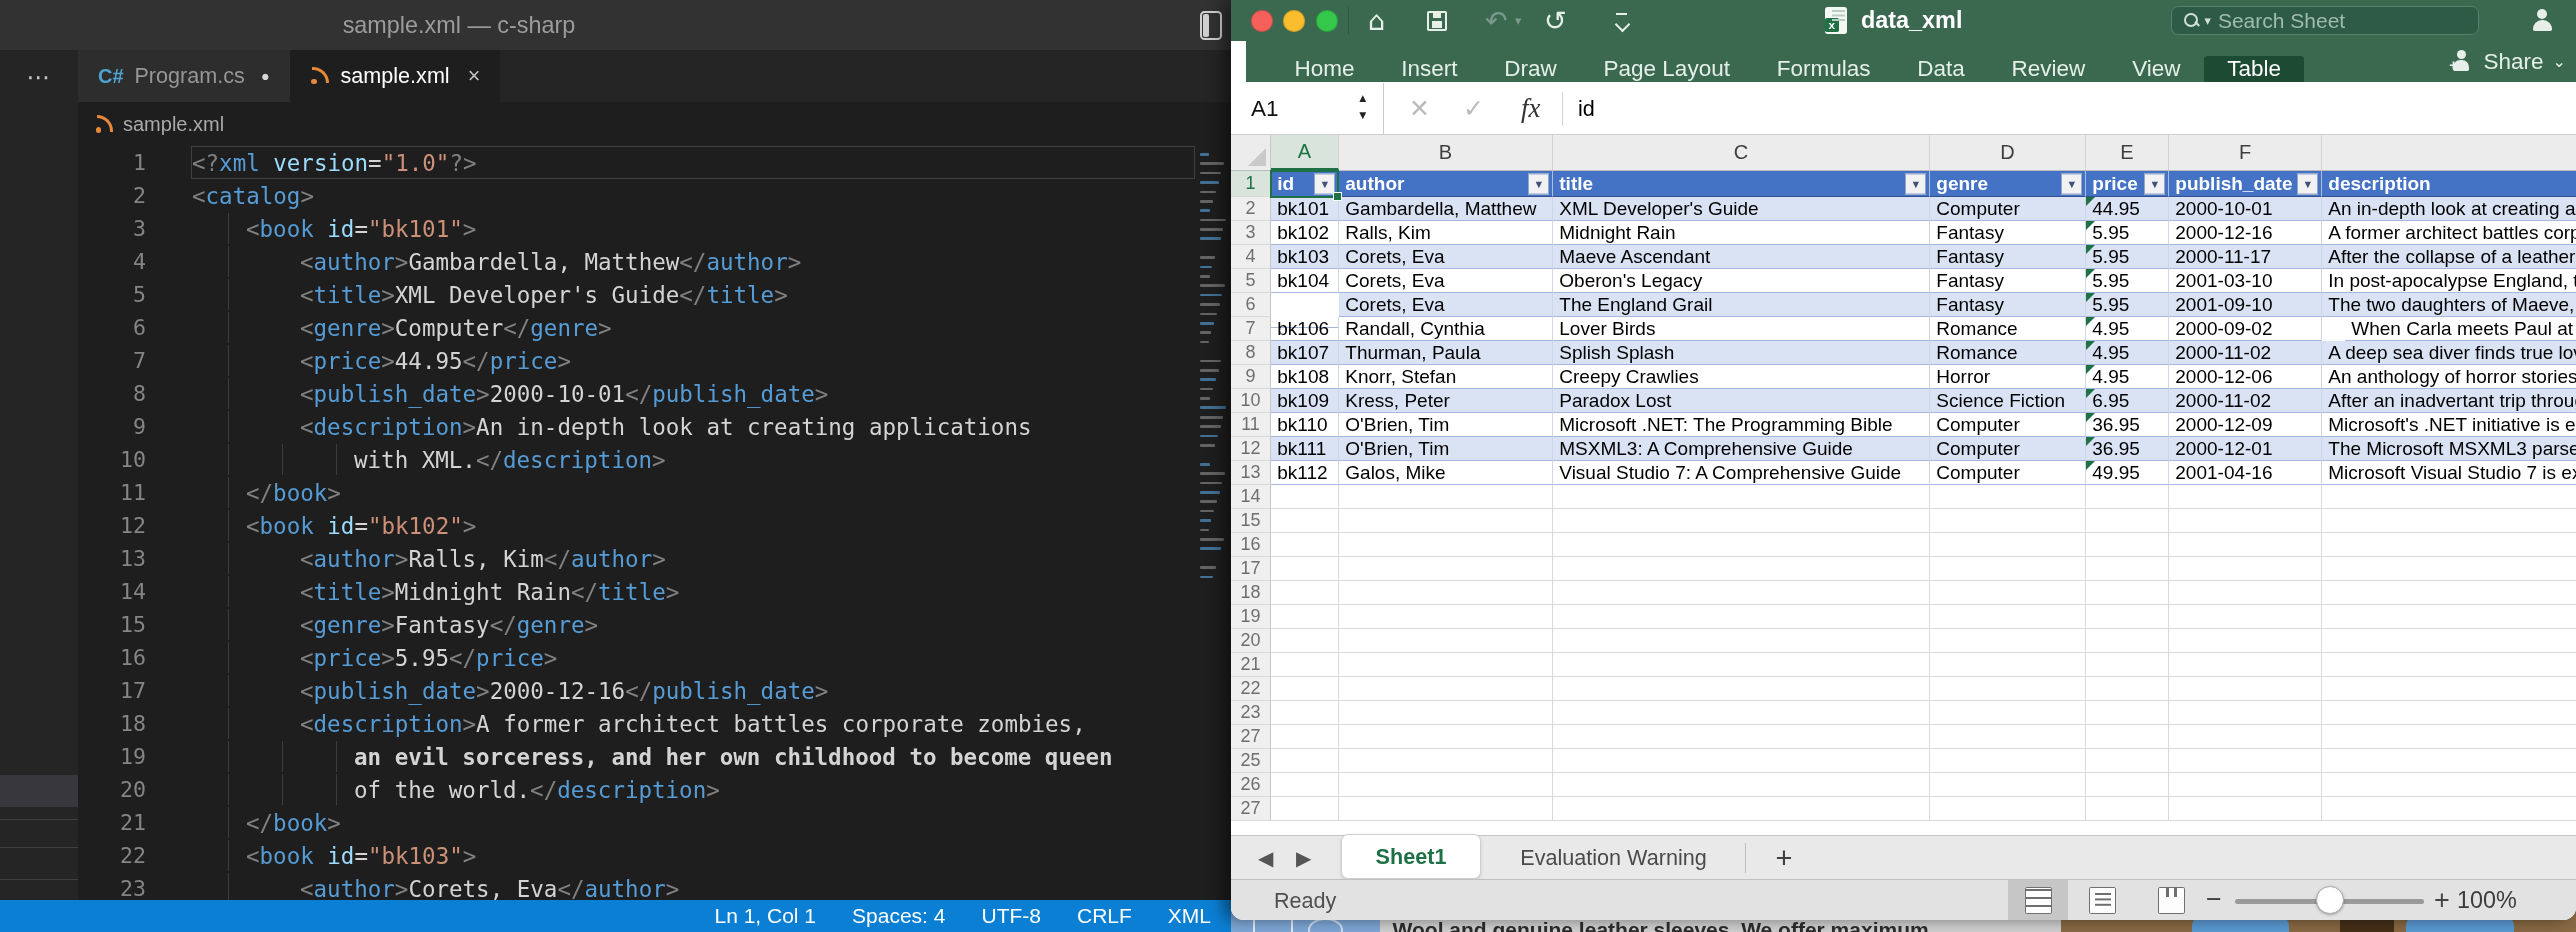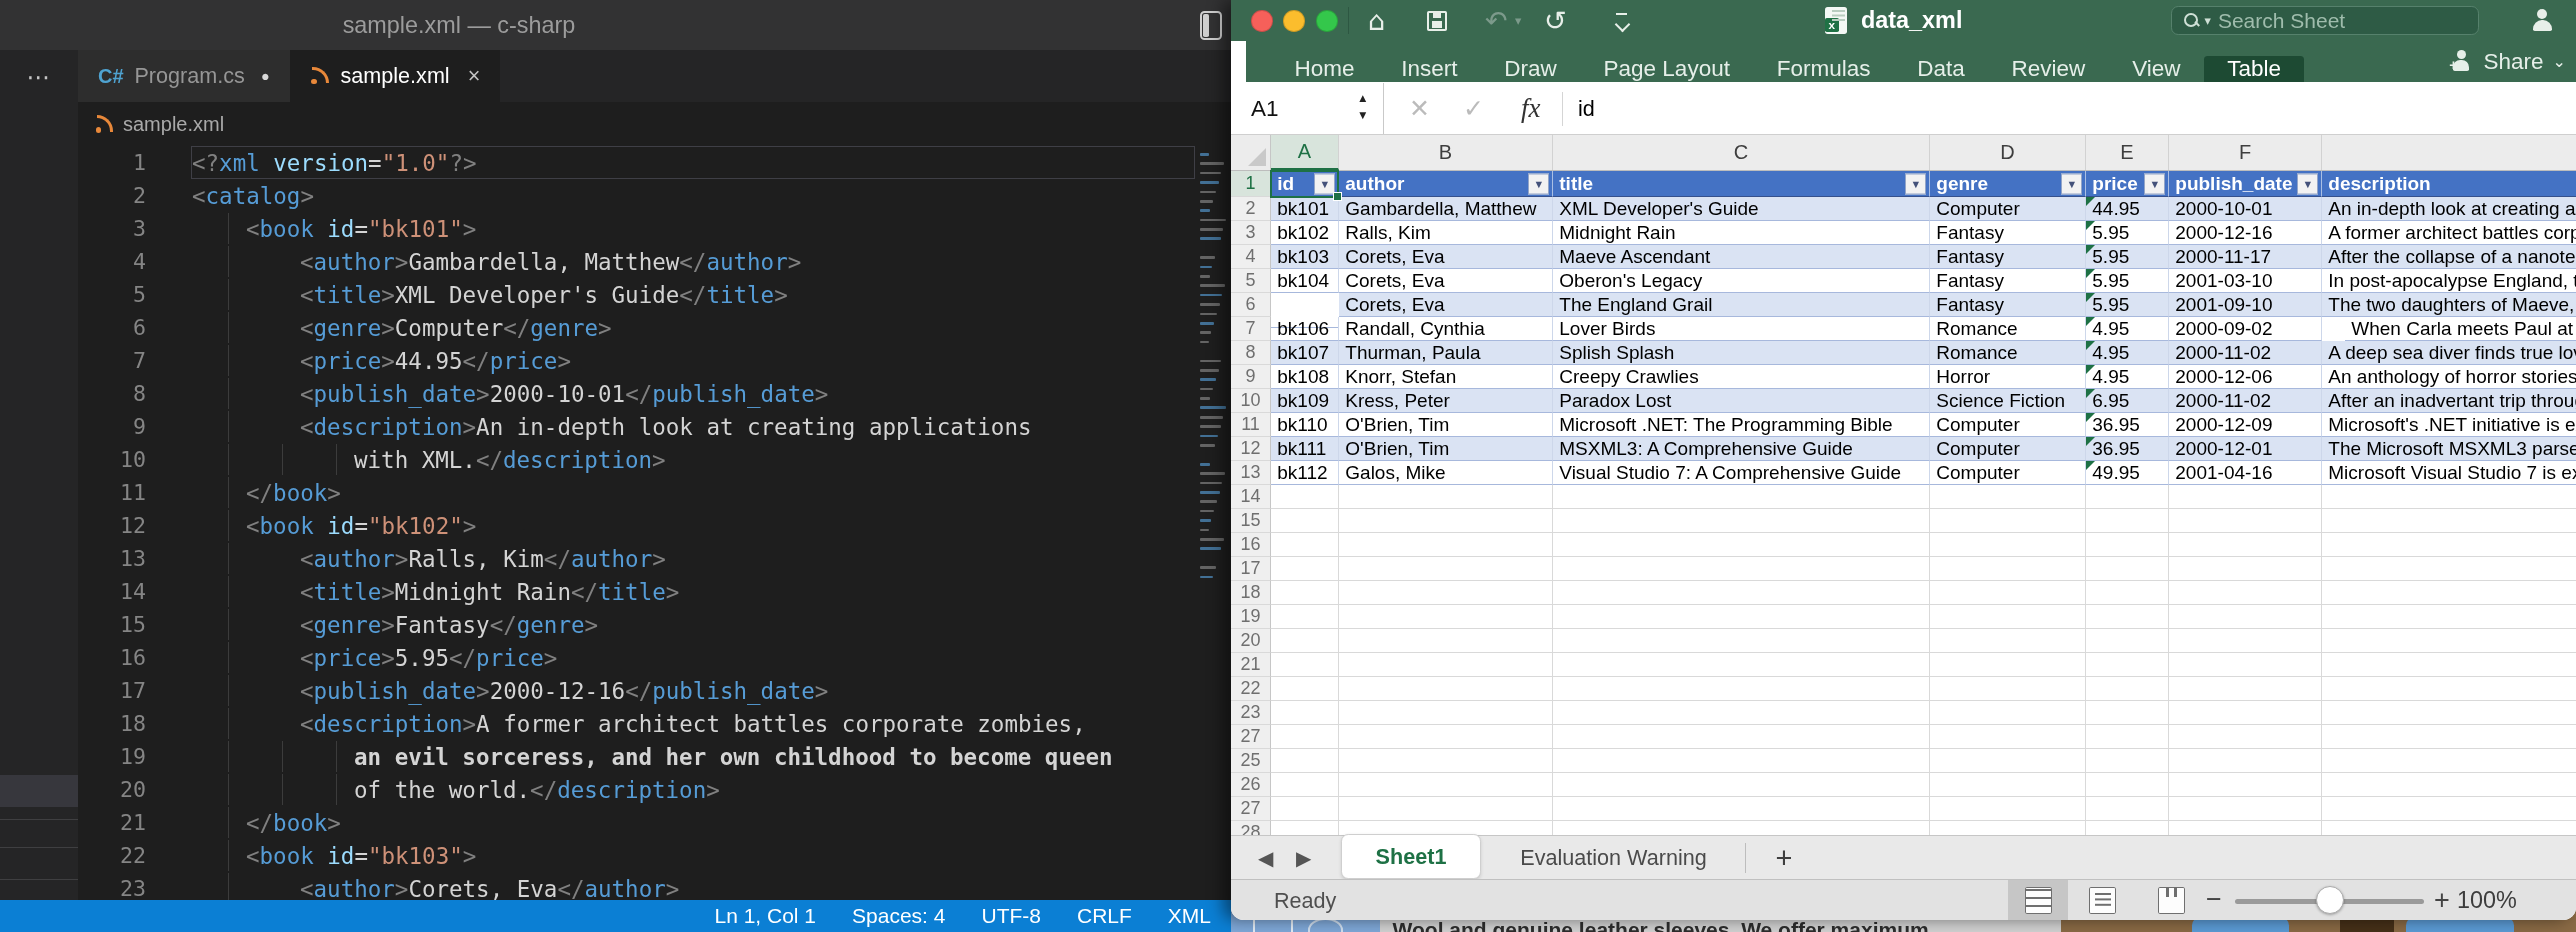--- a/index.html
+++ b/index.html
@@ -685,21 +685,21 @@
               <span>Fantasy</span>
             </div>
             <div class="cell" style="width: 83px;">
               <div class="err-tri"></div>
               <span>5.95</span>
             </div>
             <div class="cell" style="width: 153px;">
               <span>2000-11-17</span>
             </div>
             <div class="cell" style="width: 255px;">
-              <span>After the collapse of a nanote</span>
+              <span>After the collapse of a leather</span>
             </div>
           </div>
           <div class="grid-row table-row" style="height: 24px;">
             <div class="rowhdr" style="height: 24px;">5</div>
             <div class="cell" style="width: 68px;">
               <span>bk104</span>
             </div>
             <div class="cell" style="width: 214px;">
               <span>Corets, Eva</span>
             </div>
@@ -1045,30 +1045,20 @@
             <div class="cell" style="width: 68px;"></div>
             <div class="cell" style="width: 214px;"></div>
             <div class="cell" style="width: 377px;"></div>
             <div class="cell" style="width: 156px;"></div>
             <div class="cell" style="width: 83px;"></div>
             <div class="cell" style="width: 153px;"></div>
             <div class="cell" style="width: 255px;"></div>
           </div>
           <div class="grid-row" style="height: 24px;">
             <div class="rowhdr" style="height: 24px;">27</div>
-            <div class="cell" style="width: 68px;"></div>
-            <div class="cell" style="width: 214px;"></div>
-            <div class="cell" style="width: 377px;"></div>
-            <div class="cell" style="width: 156px;"></div>
-            <div class="cell" style="width: 83px;"></div>
-            <div class="cell" style="width: 153px;"></div>
-            <div class="cell" style="width: 255px;"></div>
-          </div>
-          <div class="grid-row" style="height: 24px;">
-            <div class="rowhdr" style="height: 24px;">28</div>
             <div class="cell" style="width: 68px;"></div>
             <div class="cell" style="width: 214px;"></div>
             <div class="cell" style="width: 377px;"></div>
             <div class="cell" style="width: 156px;"></div>
             <div class="cell" style="width: 83px;"></div>
             <div class="cell" style="width: 153px;"></div>
             <div class="cell" style="width: 255px;"></div>
           </div>
           <div class="sel-overlay" style="left: 39px; top: 35px; width: 69px; height: 28px;">
             <div class="fill-handle"></div>

